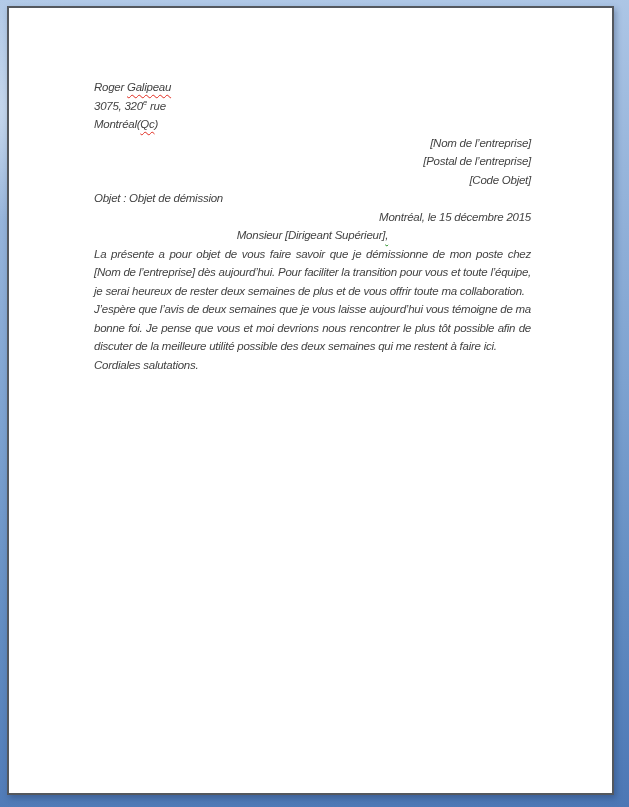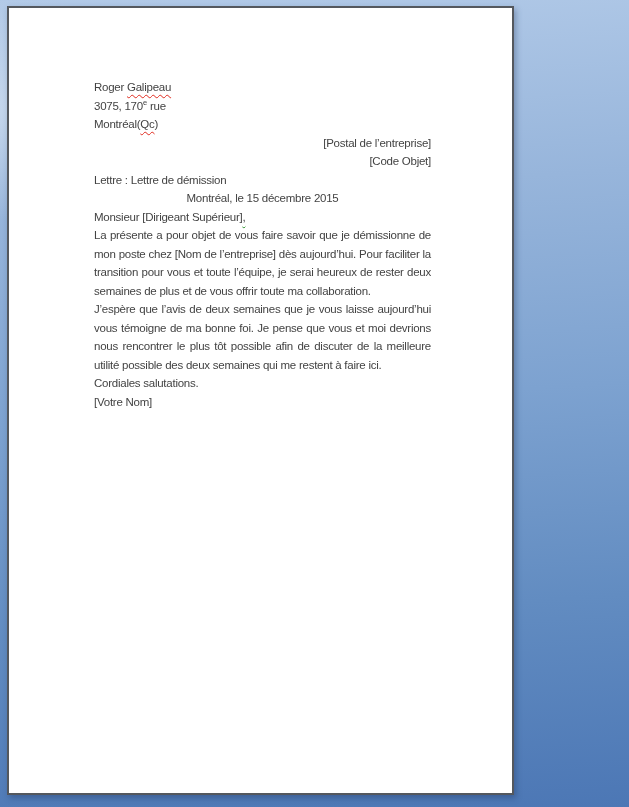--- a/index.html
+++ b/index.html
@@ -12,39 +12,40 @@
     position: relative;
     width: 629px; height: 807px;
     background-image:
       radial-gradient(ellipse 260px 160px at 20px 110px, rgba(255,255,255,0.38), rgba(255,255,255,0) 70%),
       linear-gradient(176deg, #b2cae8 0%, #97b5db 25%, #7da2d0 50%, #628cc1 75%, #4c77b5 100%);
     background-color: #7da2d0;
   }
   .page {
     position: absolute;
     left: 7px; top: 6px;
-    width: 507px; height: 789px;
+    width: 607px; height: 789px;
     box-sizing: border-box;
     background: #ffffff;
     border: 2px solid #54585e;
     box-shadow: 2px 3px 6px rgba(25, 45, 85, 0.35);
     padding: 70px 81px 0 85px;
     color: #434343;
     font-size: 11.5px;
     line-height: 18.5px;
     letter-spacing: -0.25px;
     cursor: text;
+    font-style: italic;
   }
   .page p, .page div { margin: 0; }
   .align-right { text-align: right; }
   .justify { text-align: justify; }
   .recipient   { margin-top: 8px; }
   .subject     { margin-top: 24px; }
-  .dateline    { margin-top: 6px; text-align: center; }
-  .salutation  { margin-top: 25px; }
+  .dateline    { margin-top: 6px; }
+  .salutation  { margin-top: 25px; text-align: center; }
   .para-1      { margin-top: 17px; }
   .para-2      { margin-top: 9px; }
   .para-3      { margin-top: 18px; }
   .closing     { margin-top: 12px; }
   .signature   { margin-top: 30px; }
   .sq-red {
     text-decoration: underline wavy #e02b20;
     text-decoration-thickness: 1px;
     text-underline-offset: 2.5px;
     text-decoration-skip-ink: none;
@@ -63,40 +64,40 @@
   }
 </style>
 </head>
 <body>
 
 <div class="frame">
   <div class="page">
 
     <div class="sender">
       <div><span>Roger </span><span class="sq-red">Galipeau</span></div>
-      <div><span>3075, 170</span><sup class="ordinal">e</sup><span> rue</span></div>
+      <div><span>3075, 320</span><sup class="ordinal">e</sup><span> rue</span></div>
       <div><span>Montréal(</span><span class="sq-red">Qc</span><span>)</span></div>
     </div>
 
     <div class="recipient align-right">
+      <div>[Nom de l’entreprise]</div>
       <div>[Postal de l’entreprise]</div>
       <div>[Code Objet]</div>
     </div>
 
-    <div class="subject">Lettre : Lettre de démission</div>
+    <div class="subject">Objet : Objet de démission</div>
 
     <div class="dateline align-right">Montréal, le 15 décembre 2015</div>
 
     <div class="salutation"><span>Monsieur [Dirigeant Supérieur]</span><span class="sq-green">,</span></div>
 
     <p class="para-1 justify">La présente a pour objet de vous faire savoir que je démissionne de mon poste chez [Nom de l’entreprise] dès aujourd’hui. Pour faciliter la transition pour vous et toute l’équipe, je serai heureux de rester deux semaines de plus et de vous offrir toute ma collaboration.</p>
 
 
     <p class="para-3 justify">J’espère que l’avis de deux semaines que je vous laisse aujourd’hui vous témoigne de ma bonne foi. Je pense que vous et moi devrions nous rencontrer le plus tôt possible afin de discuter de la meilleure utilité possible des deux semaines qui me restent à faire ici.</p>
 
     <div class="closing">Cordiales salutations.</div>
 
     <div class="signature">
-      <div>[Votre Nom]</div>
     </div>
 
   </div>
 </div>
 
 </body></html>

